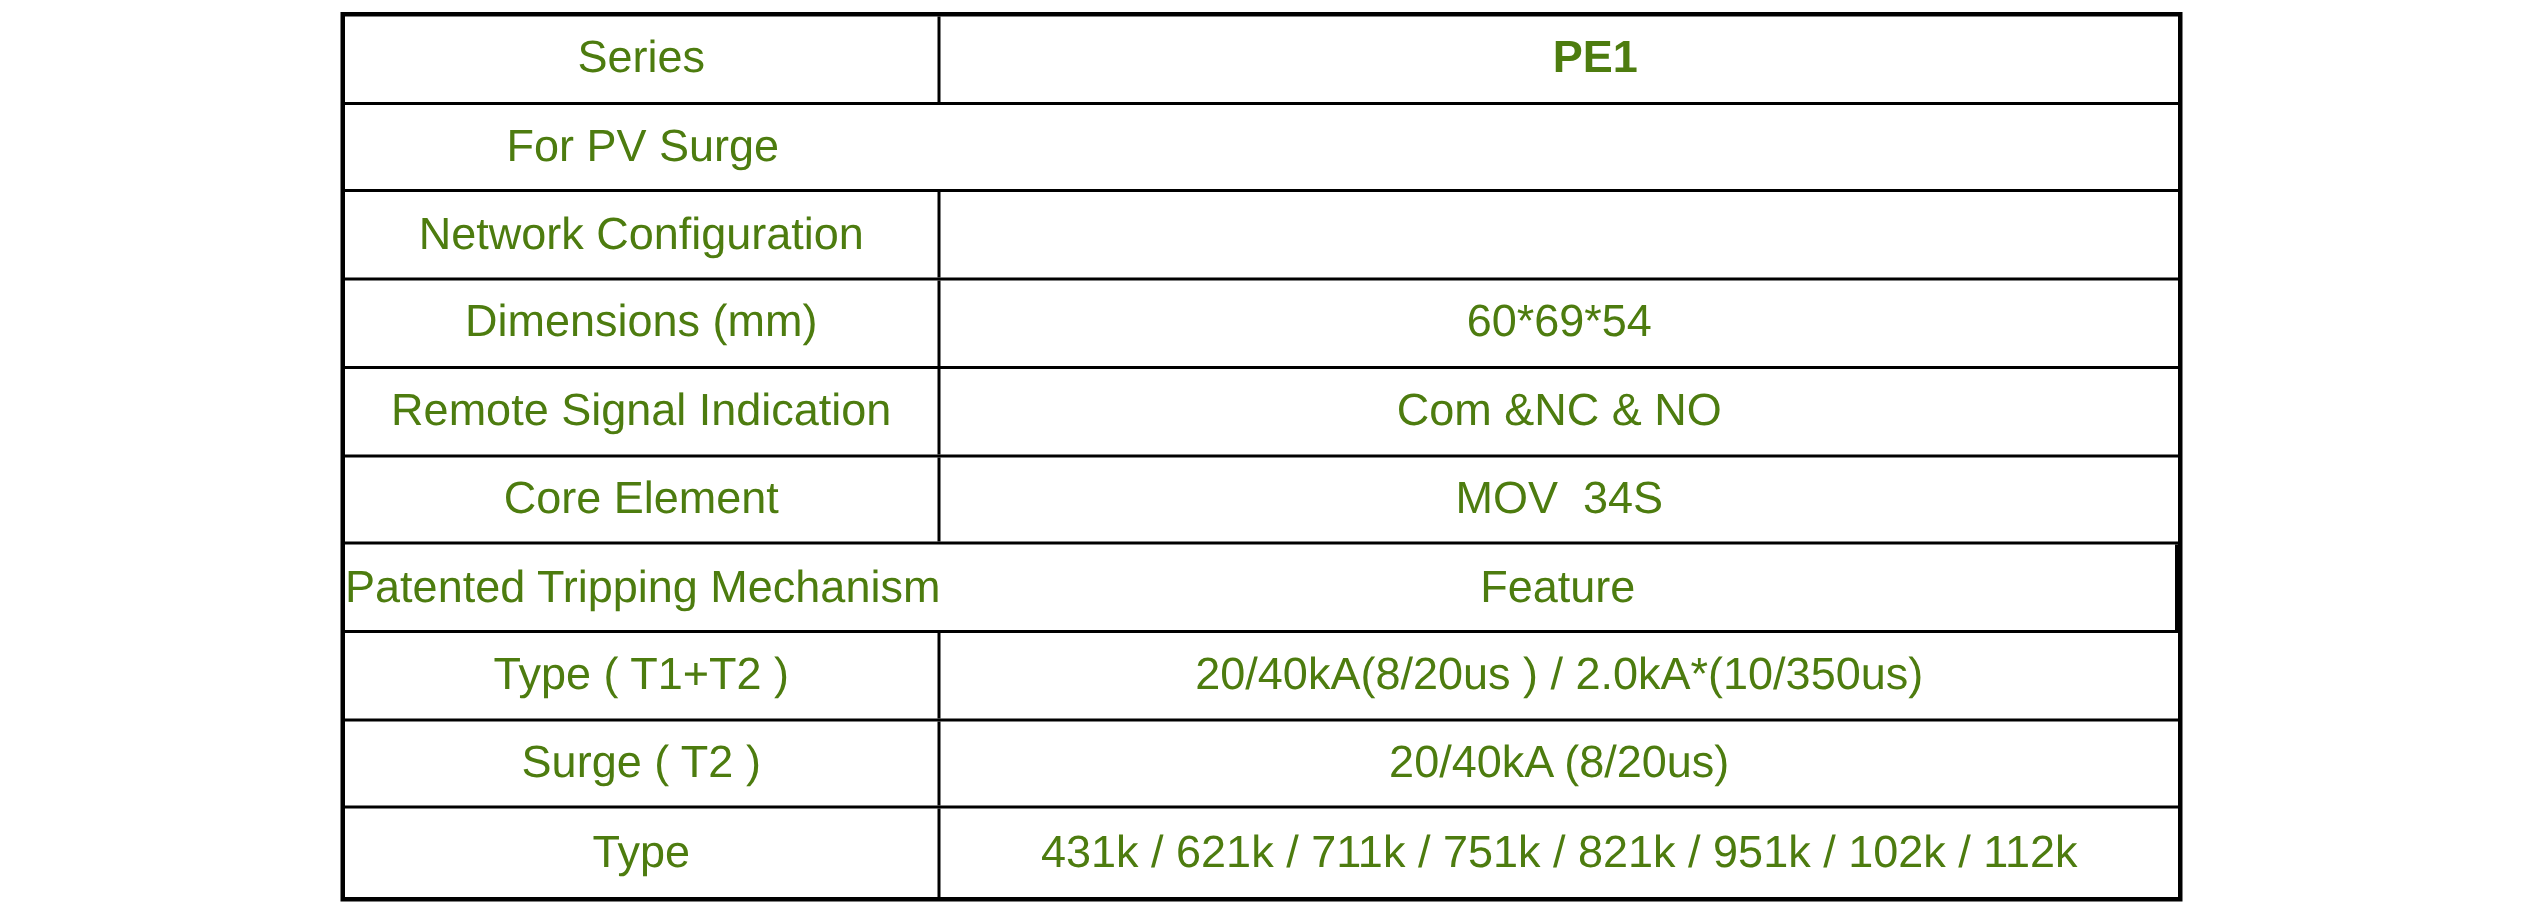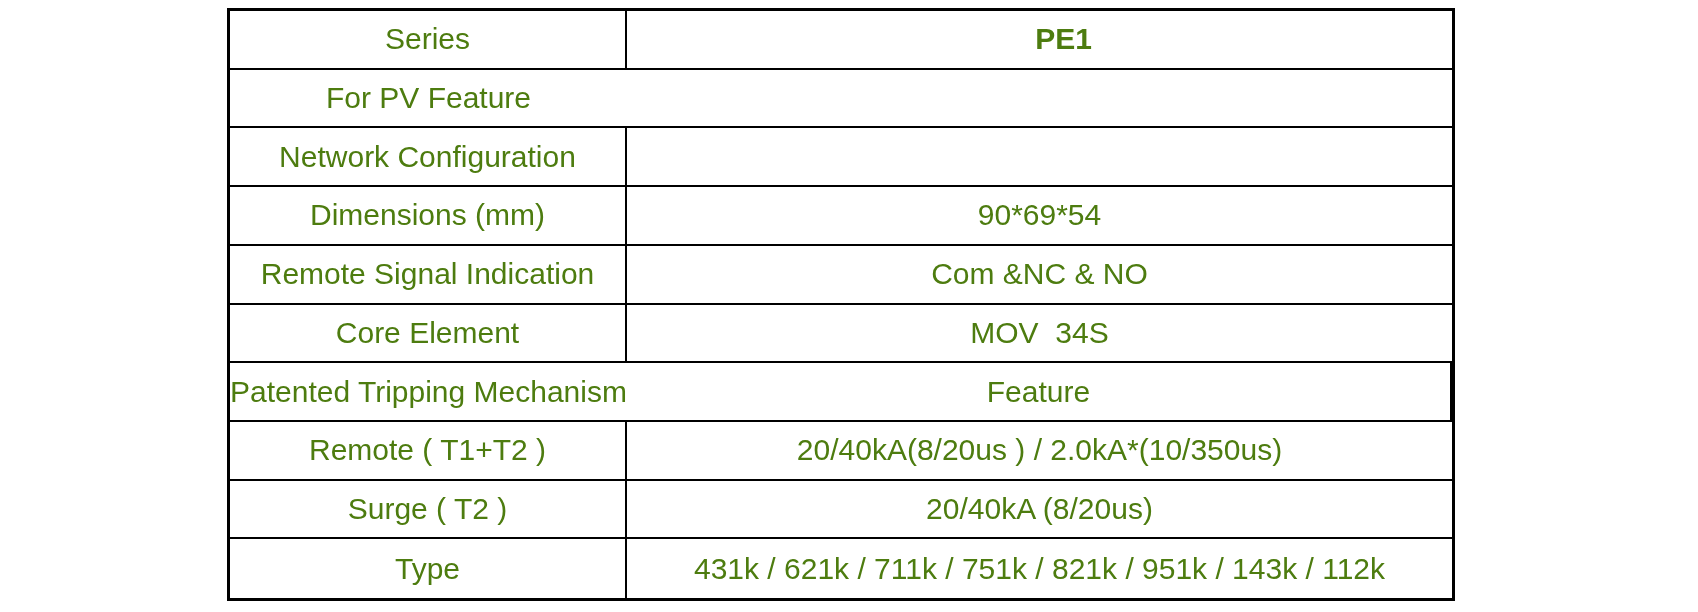--- a/index.html
+++ b/index.html
@@ -53,55 +53,55 @@
 <body>
 
 <div class="spec-table">
 
   <div class="spec-row">
     <div class="cell cell-label">Series</div>
     <div class="cell cell-value bold">PE1</div>
   </div>
 
   <div class="spec-row">
-    <div class="cell cell-value">For PV Feature</div>
+    <div class="cell cell-value">For PV Surge</div>
   </div>
 
   <div class="spec-row">
     <div class="cell cell-label">Network Configuration</div>
   </div>
 
   <div class="spec-row">
     <div class="cell cell-label">Dimensions (mm)</div>
-    <div class="cell cell-value">90*69*54</div>
+    <div class="cell cell-value">60*69*54</div>
   </div>
 
   <div class="spec-row">
     <div class="cell cell-label">Remote Signal Indication</div>
     <div class="cell cell-value">Com &amp;NC &amp; NO</div>
   </div>
 
   <div class="spec-row">
     <div class="cell cell-label">Core Element</div>
     <div class="cell cell-value">MOV  34S</div>
   </div>
 
   <div class="spec-row">
     <div class="cell cell-value">Patented Tripping Mechanism</div>
     <div class="cell cell-label">Feature</div>
   </div>
 
   <div class="spec-row">
-    <div class="cell cell-label">Remote ( T1+T2 )</div>
+    <div class="cell cell-label">Type ( T1+T2 )</div>
     <div class="cell cell-value">20/40kA(8/20us ) / 2.0kA*(10/350us)</div>
   </div>
 
   <div class="spec-row">
     <div class="cell cell-label">Surge ( T2 )</div>
     <div class="cell cell-value">20/40kA (8/20us)</div>
   </div>
 
   <div class="spec-row">
     <div class="cell cell-label">Type</div>
-    <div class="cell cell-value">431k / 621k / 711k / 751k / 821k / 951k / 143k / 112k</div>
+    <div class="cell cell-value">431k / 621k / 711k / 751k / 821k / 951k / 102k / 112k</div>
   </div>
 
 </div>
 
 </body></html>

